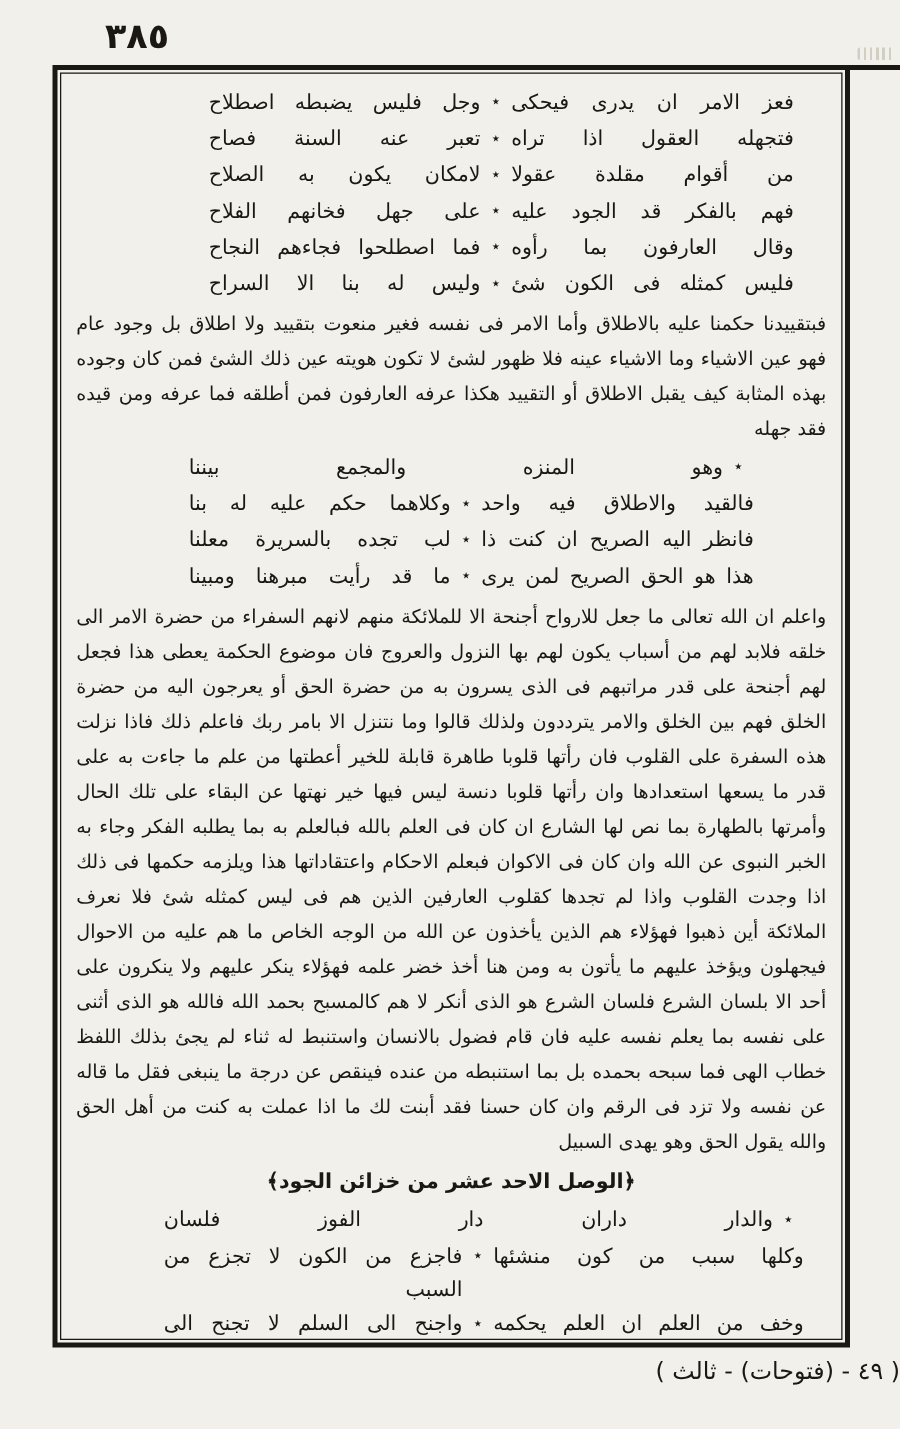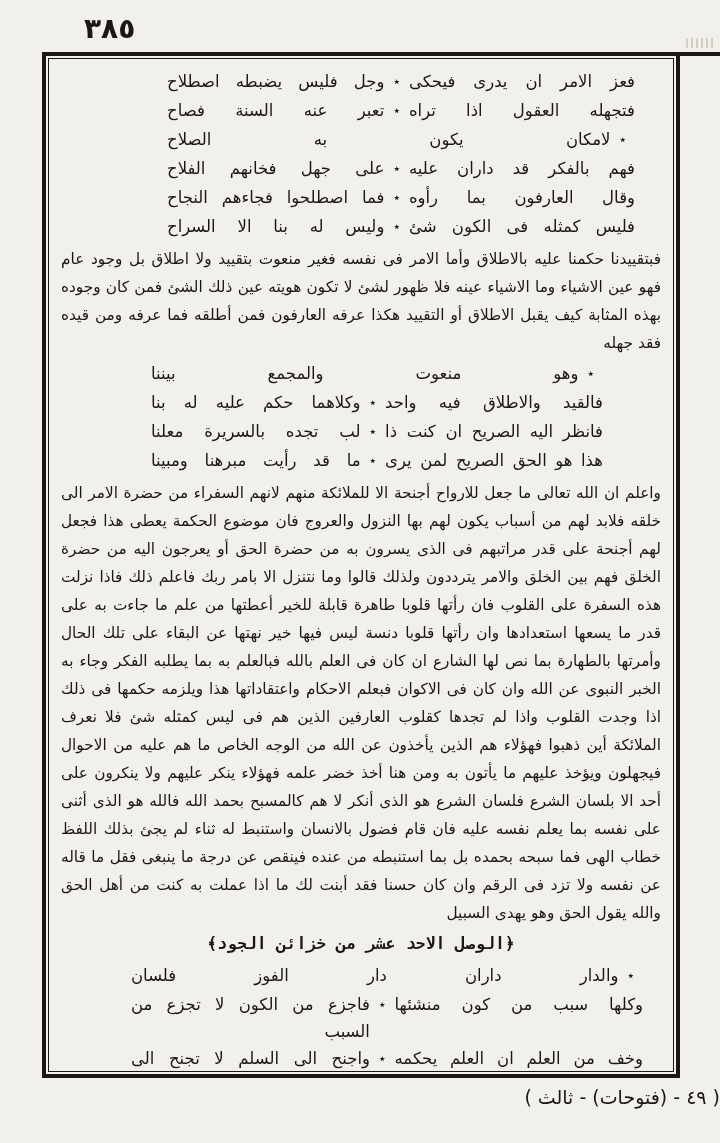--- a/index.html
+++ b/index.html
@@ -52,21 +52,21 @@
   .hemi.first{flex:1.04;}
   .star{padding:0 9px;font-size:12px;position:relative;top:-2px;}
   .prose{
     margin:3px 0;
     font-size:15.3px;line-height:28px;
     text-align:justify;text-justify:inter-word;
   }
   .section-heading{
     text-align:center;
     font-size:16.5px;font-weight:bold;
-    line-height:30px;margin:1px 0 1px 0;font-family:Liberation Mono, monospace;
+    line-height:30px;margin:1px 0 1px 0;
   }
   .footer{
     position:absolute;top:1086px;left:0;width:100%;
     text-align:right;
     font-size:19px;font-weight:normal;
     direction:rtl;
   }
 </style>
 </head>
 <body>
@@ -85,46 +85,47 @@
           <span class="hemi first">فعز الامر ان يدرى فيحكى</span>
             <span class="star">٭</span>
             <span class="hemi">وجل فليس يضبطه اصطلاح</span>
         </div>
         <div class="verse">
           <span class="hemi first">فتجهله العقول اذا تراه</span>
             <span class="star">٭</span>
             <span class="hemi">تعبر عنه السنة فصاح</span>
         </div>
         <div class="verse">
+          <span class="hemi first">من أقوام مقلدة عقولا</span>
             <span class="star">٭</span>
             <span class="hemi">لامكان يكون به الصلاح</span>
         </div>
         <div class="verse">
-          <span class="hemi first">فهم بالفكر قد داران عليه</span>
+          <span class="hemi first">فهم بالفكر قد الجود عليه</span>
             <span class="star">٭</span>
             <span class="hemi">على جهل فخانهم الفلاح</span>
         </div>
         <div class="verse">
           <span class="hemi first">وقال العارفون بما رأوه</span>
             <span class="star">٭</span>
             <span class="hemi">فما اصطلحوا فجاءهم النجاح</span>
         </div>
         <div class="verse">
           <span class="hemi first">فليس كمثله فى الكون شئ</span>
             <span class="star">٭</span>
             <span class="hemi">وليس له بنا الا السراح</span>
         </div>
       </div>
 
       <p class="prose">فبتقييدنا حكمنا عليه بالاطلاق وأما الامر فى نفسه فغير منعوت بتقييد ولا اطلاق بل وجود عام فهو عين الاشياء وما الاشياء عينه فلا ظهور لشئ لا تكون هويته عين ذلك الشئ فمن كان وجوده بهذه المثابة كيف يقبل الاطلاق أو التقييد هكذا عرفه العارفون فمن أطلقه فما عرفه ومن قيده فقد جهله</p>
 
       <div class="poem poem-2">
         <div class="verse">
             <span class="star">٭</span>
-            <span class="hemi">وهو منعوت والمجمع بيننا</span>
+            <span class="hemi">وهو المنزه والمجمع بيننا</span>
         </div>
         <div class="verse">
           <span class="hemi first">فالقيد والاطلاق فيه واحد</span>
             <span class="star">٭</span>
             <span class="hemi">وكلاهما حكم عليه له بنا</span>
         </div>
         <div class="verse">
           <span class="hemi first">فانظر اليه الصريح ان كنت ذا</span>
             <span class="star">٭</span>
             <span class="hemi">لب تجده بالسريرة معلنا</span>

